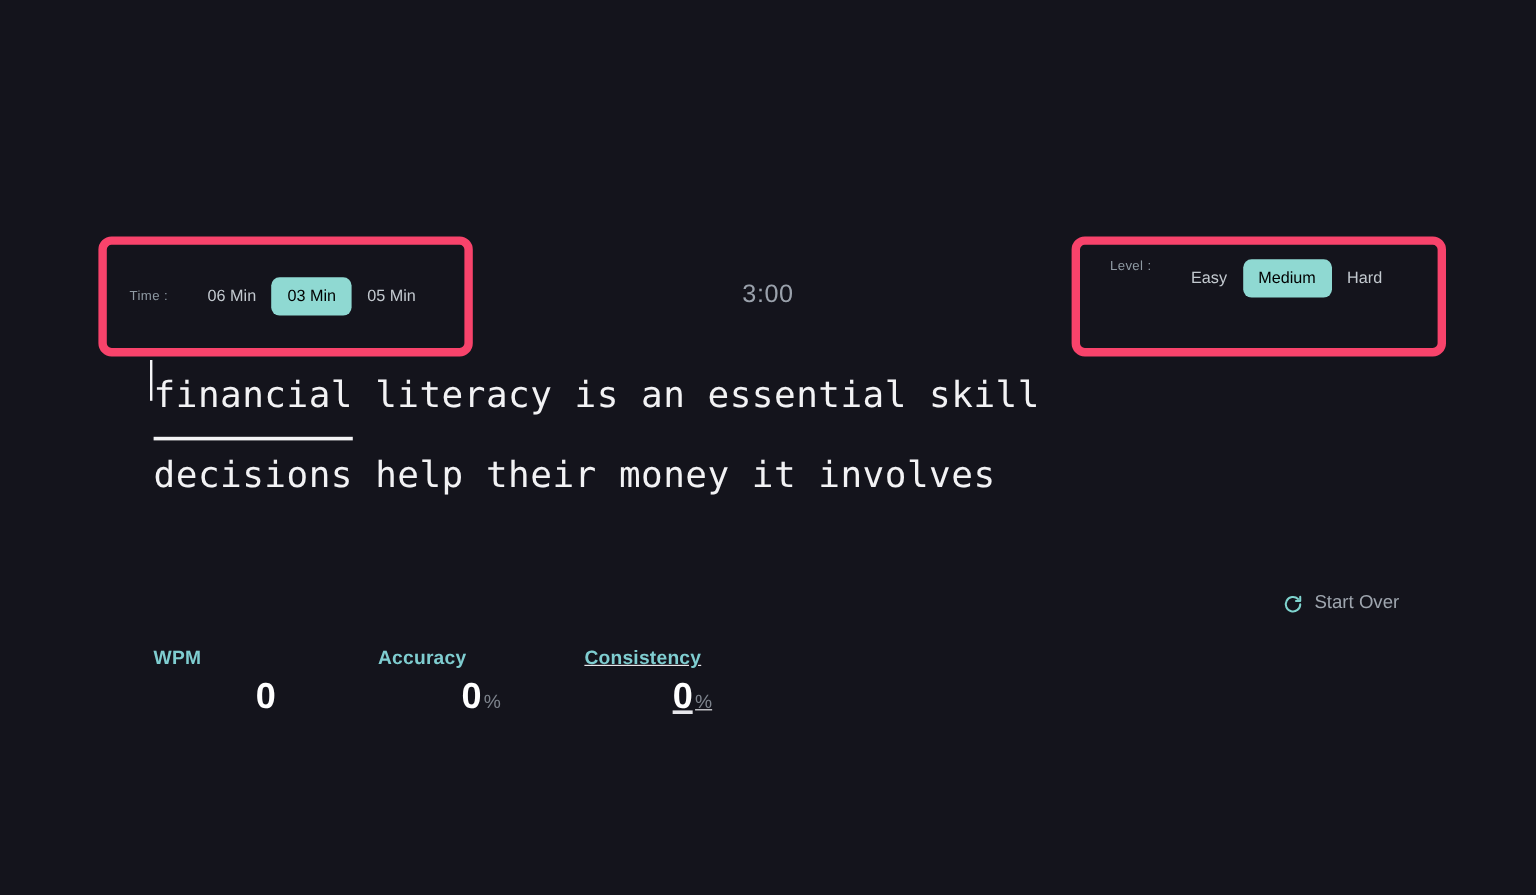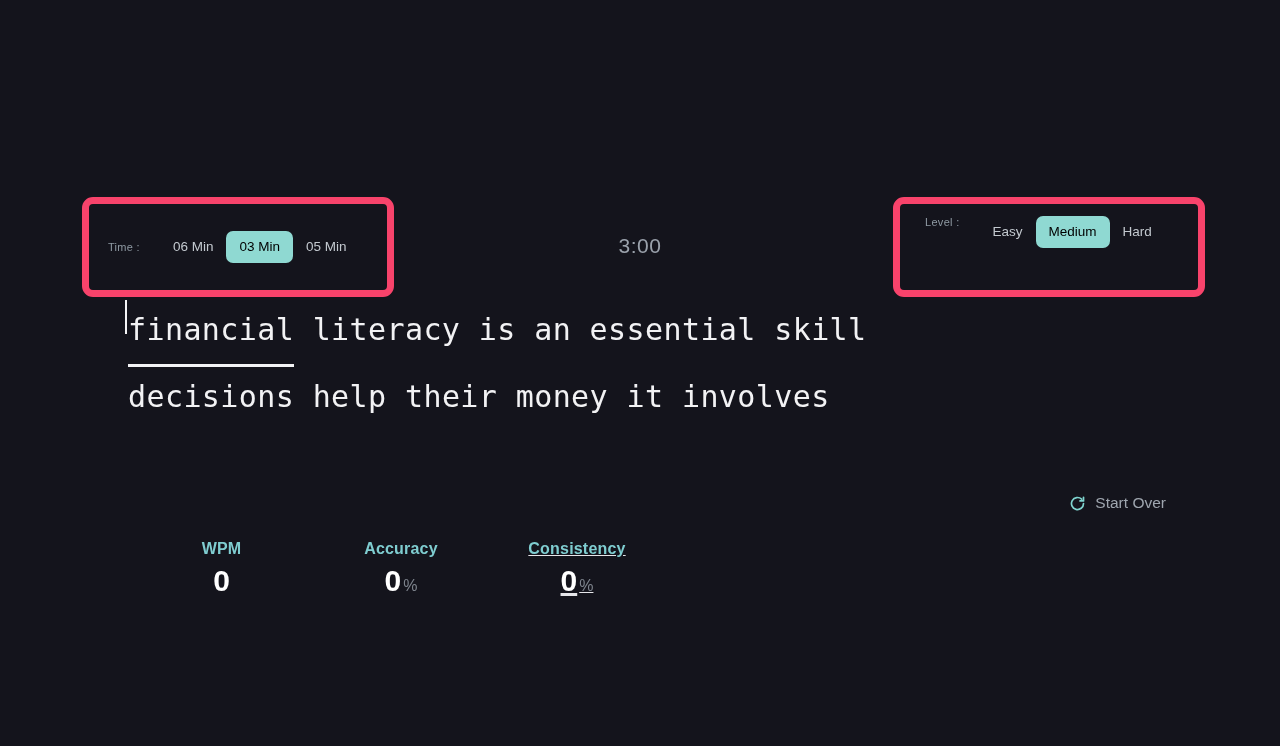--- a/index.html
+++ b/index.html
@@ -169,21 +169,20 @@
   .stat-accuracy { width: 172px; }
   .stat-consistency { width: 180px; text-decoration: underline; }
 
   .stat-label {
     font-size: 16px;
     color: #7fcdd0;
     font-weight: 600;
     letter-spacing: 0.2px;
     margin-bottom: 8px;
     display: block;
-    text-align: center;
   }
   .stat-value-row {
     display: flex;
     align-items: baseline;
     justify-content: center;
   }
   .stat-value {
     font-size: 30px;
     font-weight: 700;
     color: #ffffff;

